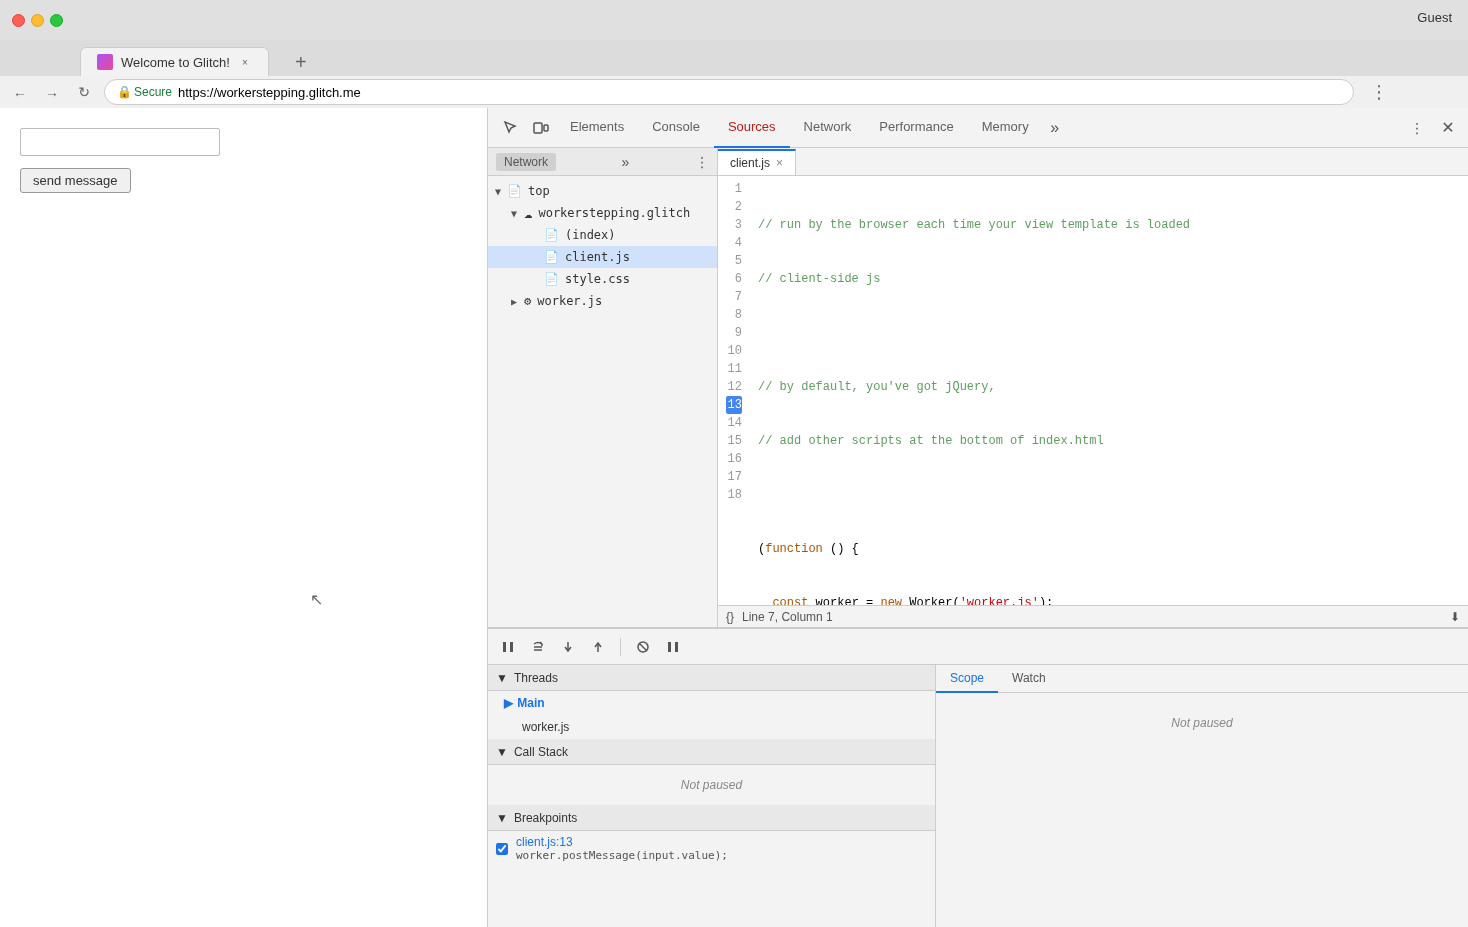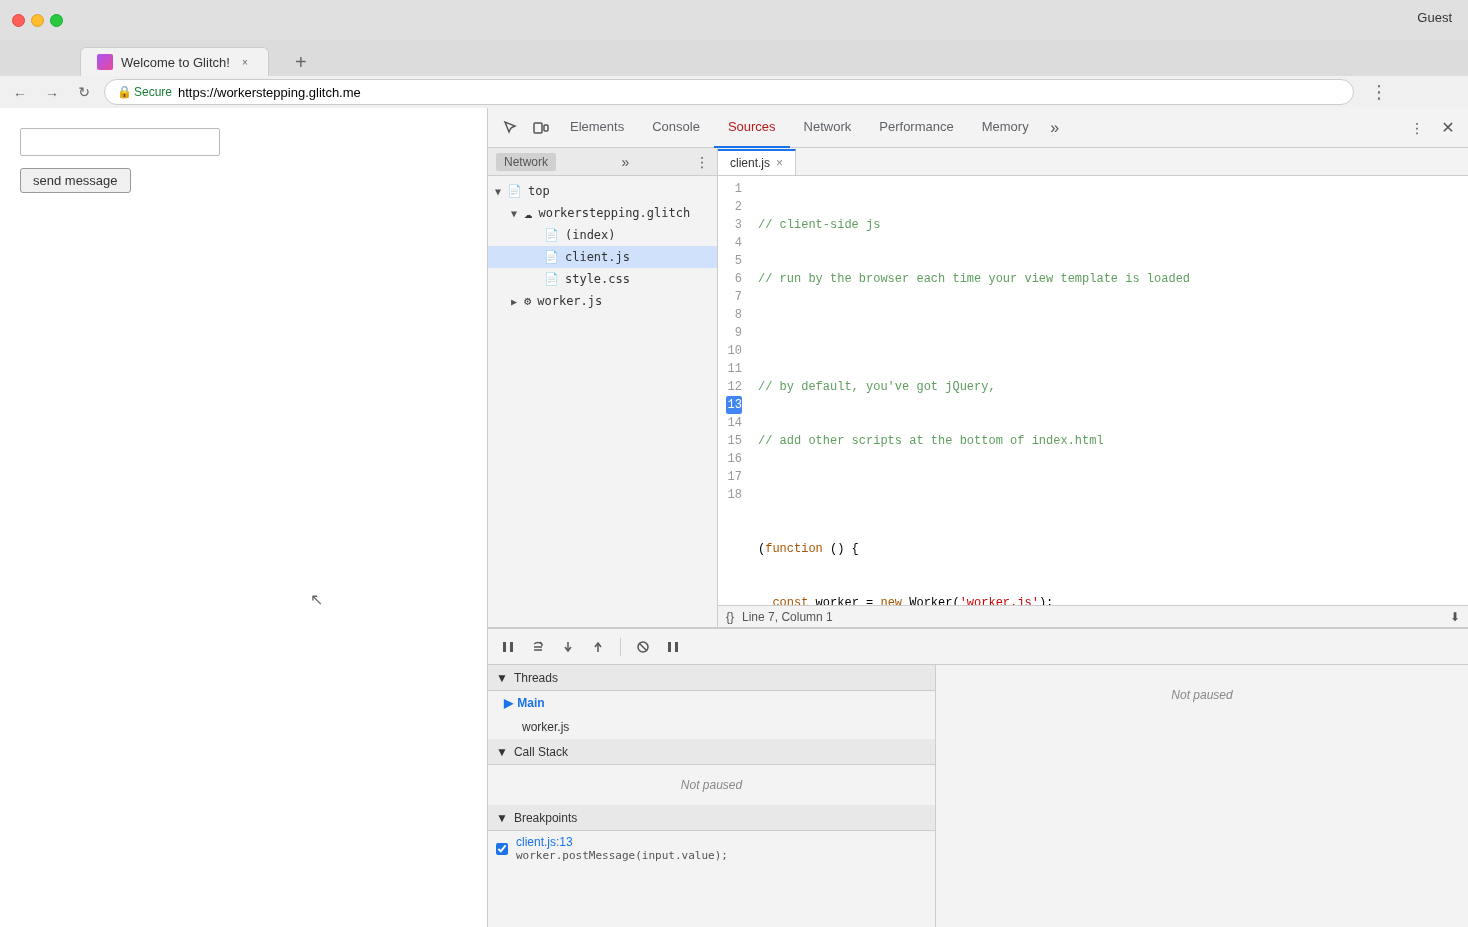--- a/index.html
+++ b/index.html
@@ -252,22 +252,22 @@
             <div>11</div>
             <div>12</div>
             <div style="background:#4285f4;color:white;border-radius:2px;">13</div>
             <div>14</div>
             <div>15</div>
             <div>16</div>
             <div>17</div>
             <div>18</div>
           </div>
           <div class="code-lines">
+            <div class="code-line"><span class="c-comment">// run by the browser each time your view template is loaded</span></div>
             <div class="code-line"><span class="c-comment">// client-side js</span></div>
-            <div class="code-line"><span class="c-comment">// run by the browser each time your view template is loaded</span></div>
             <div class="code-line"></div>
             <div class="code-line"><span class="c-comment">// by default, you've got jQuery,</span></div>
             <div class="code-line"><span class="c-comment">// add other scripts at the bottom of index.html</span></div>
             <div class="code-line"></div>
             <div class="code-line"><span>(</span><span class="c-keyword">function</span><span> () {</span></div>
             <div class="code-line"><span>&nbsp;&nbsp;</span><span class="c-keyword">const</span><span> worker = </span><span class="c-keyword">new</span><span> Worker(</span><span class="c-string">'worker.js'</span><span>);</span></div>
             
             
             
             
@@ -367,20 +367,24 @@
               <input type="checkbox" checked="" class="bp-checkbox" style="">
               <div>
                 <div style="font-size:12px;color:#1a73e8;font-weight:500;">client.js:13</div>
                 <div class="bp-code">worker.postMessage(input.value);</div>
               </div>
             </div>
           </div>
         </div>
 
         <div class="debug-right">
+          <div class="scope-watch-tabs">
+            <div class="scope-watch-tab active">Scope</div>
+            <div class="scope-watch-tab">Watch</div>
+          </div>
           <div class="scope-content">
             <span style="font-style:italic;color:#888;">Not paused</span>
           </div>
         </div>
       </div>
     </div>
   </div>
 </div>
 
 </body></html>

